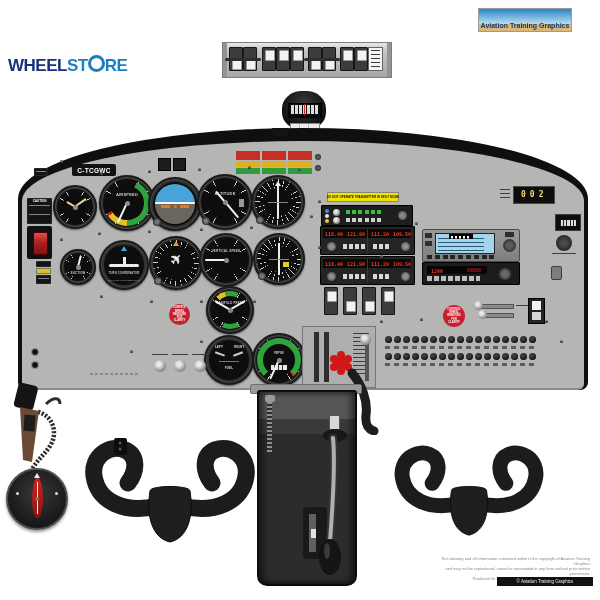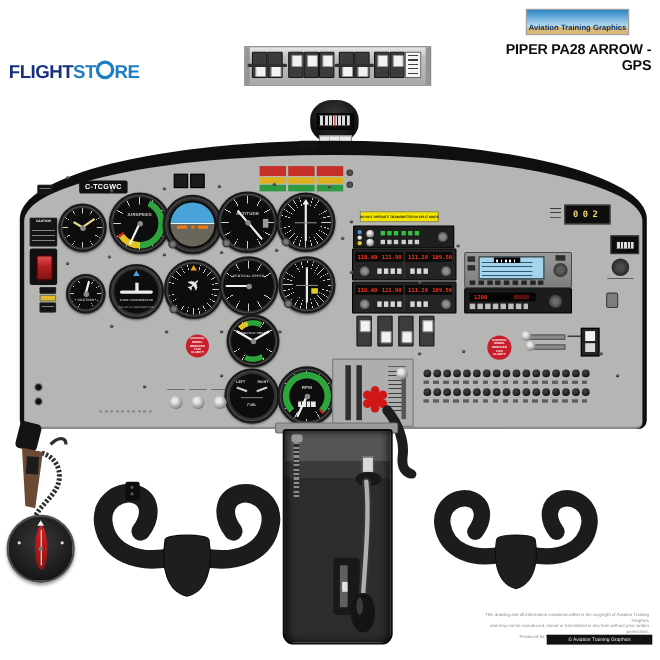--- a/index.html
+++ b/index.html
@@ -36,27 +36,26 @@
   .redplc{position:absolute;border-radius:50%;background:#c81f2d;color:#fff;font-weight:bold;
           font-size:2.7px;line-height:3.2px;text-align:center;display:flex;align-items:center;justify-content:center;padding:2px;box-sizing:border-box}
   .mono{font-family:"DejaVu Sans Mono",monospace}
 </style>
 </head>
 <body>
 
 <div id="stage">
 
   <div class="a" style="left:8px;top:55px;font-size:17px;font-weight:bold;letter-spacing:-.5px">
-    <span style="color:#16307e">FLIGHT</span><span style="color:#1e7ec2">ST</span><span style="display:inline-block;width:11px;height:11px;border:3px solid #1e7ec2;border-radius:50%;vertical-align:-1px;margin:0 0px"></span><span style="color:#1e7ec2">RE</span>
+    <span style="color:#16307e">WHEEL</span><span style="color:#1e7ec2">ST</span><span style="display:inline-block;width:11px;height:11px;border:3px solid #1e7ec2;border-radius:50%;vertical-align:-1px;margin:0 0px"></span><span style="color:#1e7ec2">RE</span>
   </div>
 
   <div class="a" style="left:478px;top:8px;width:92px;height:22px;background:linear-gradient(#2b86c8,#bcdff2 70%,#d9b87a 70% 100%);border:1px solid #9a9a9a;display:flex;align-items:flex-end;justify-content:center">
     <span style="font-size:7px;font-weight:bold;color:#10386e;padding-bottom:2px;white-space:nowrap">Aviation Training Graphics</span>
   </div>
-  <div class="a" style="left:438px;top:37px;width:154px;text-align:right;font-size:13px;font-weight:800;color:#0d0d0d;letter-spacing:-.2px">PIPER PA28 ARROW - GPS</div>
 
   <div class="a" style="left:222px;top:42px;width:168px;height:34px;background:linear-gradient(#e8e8e8,#c2c2c2 25%,#a8a8a8);border:1px solid #7d7d7d">
     <i class="a" style="left:0;top:0;width:4px;height:34px;background:#949494"></i>
     <i class="a" style="right:0;top:0;width:4px;height:34px;background:#949494"></i>
   </div>
   <div class="swf" style="left:229px;top:47px">
       <i class="swc" style="top:11px"></i>
     </div>
   <div class="swf" style="left:243px;top:47px">
       <i class="swc" style="top:11px"></i>

